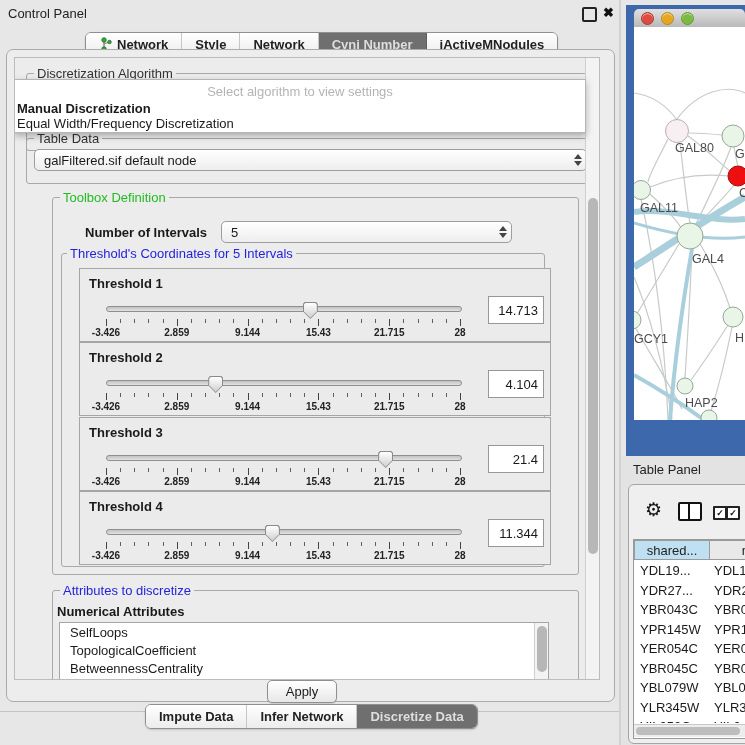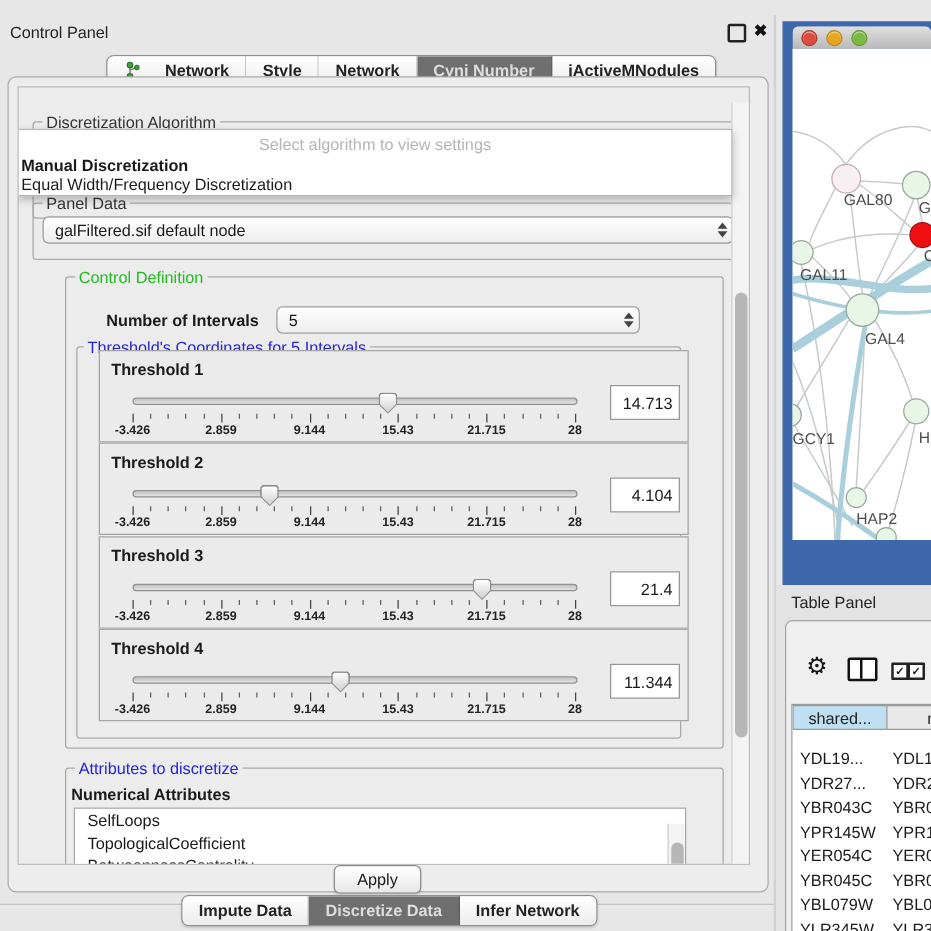--- a/index.html
+++ b/index.html
@@ -1,25 +1,25 @@
 <!DOCTYPE html>
 <html><head>
 <meta charset="utf-8">
 <style>
   html,body{margin:0;padding:0;}
   .screen{position:relative;width:745px;height:745px;background:#e7e7e7;overflow:hidden;
           font-family:"Liberation Sans",sans-serif;color:#1a1a1a;font-size:13px;}
-  .abs{position:absolute;margin-top:12px;}
+  .abs{position:absolute;}
   
   .cp-title{left:8px;top:6px;font-size:13px;color:#222;}
   .win-btn{width:11px;height:11px;border:2px solid #222;border-radius:2px;}
   .close-x{font-size:13px;font-weight:bold;color:#111;line-height:11px;}
   .tabstrip{display:flex;border:1px solid #8f8f8f;border-radius:6px;overflow:hidden;
             background:linear-gradient(#ffffff,#ececec);height:23px;box-shadow:0 1px 2px rgba(0,0,0,.15);}
-  .tab{display:flex;align-items:center;gap:20px;padding:0 13px;font-weight:bold;font-size:13px;
+  .tab{display:flex;align-items:center;gap:5px;padding:0 13px;font-weight:bold;font-size:13px;
        color:#222;border-right:1px solid #c6c6c6;background:linear-gradient(#ffffff,#ececec);cursor:default;}
   .tab:last-child{border-right:none;}
   .tab.active{background:#6f6f6f;color:#dedede;border-right-color:#5e5e5e;}
   .main-panel{left:6px;top:49px;width:607px;height:651px;background:#ededed;
               border:1px solid #ababab;border-radius:7px;}
   .viewport{left:14px;top:57px;width:584px;height:621px;border:1px solid #bcbcbc;background:#ececec;overflow:hidden;}
   .vsb-track{background:#f3f3f3;border-left:1px solid #cfcfcf;}
   .sb-thumb{background:#b7b7b7;border-radius:5px;}
   
   .group{border:1px solid #a8a8a8;border-radius:3px;}
@@ -127,31 +127,31 @@
         </span>
     </div>
 
     <div class="abs popup" style="left:-1px;top:21px;">
       <div class="prompt">Select algorithm to view settings</div>
       <div class="opt1">Manual Discretization</div>
       <div class="opt2">Equal Width/Frequency Discretization</div>
     </div>
 
     <div class="abs group" style="left:11px;top:80px;width:567px;height:44px;"></div>
-    <div class="abs gtitle dark" style="left:19px;top:74px;">Panel Data</div>
+    <div class="abs gtitle dark" style="left:19px;top:74px;">Table Data</div>
     <div class="abs combo" style="left:19px;top:91px;width:553px;box-sizing:border-box;">
       <span class="val">galFiltered.sif default node</span>
       <span class="stepper">
           <span class="tri-up"></span>
           <span class="tri-dn"></span>
         </span>
     </div>
 
     <div class="abs group" style="left:37px;top:139px;width:525px;height:376px;"></div>
-    <div class="abs gtitle green" style="left:45px;top:133px;">Control Definition</div>
+    <div class="abs gtitle green" style="left:45px;top:133px;">Toolbox Definition</div>
 
     <div class="abs" style="left:70px;top:167px;font-weight:bold;">Number of Intervals</div>
     <div class="abs combo" style="left:206px;top:163px;width:291px;box-sizing:border-box;">
       <span class="val">5</span>
       <span class="stepper">
           <span class="tri-up"></span>
           <span class="tri-dn"></span>
         </span>
     </div>
 
@@ -352,25 +352,25 @@
     </div>
   </div>
 
   <div class="abs button" style="left:267px;top:680px;width:68px;">Apply</div>
 
   <div class="abs" style="left:0;top:711px;width:620px;height:1px;background:#c4c4c4;"></div>
   <div class="abs tabstrip" style="left:145px;top:704px;">
     <div class="tab">
         <span>Impute Data</span>
       </div>
+    <div class="tab">
+        <span>Infer Network</span>
+      </div>
     <div class="tab active">
         <span>Discretize Data</span>
-      </div>
-    <div class="tab">
-        <span>Infer Network</span>
       </div>
   </div>
 
   <div class="abs" style="left:619px;top:0;width:2px;height:745px;background:#d2d2d2;"></div>
   <div class="abs blue-frame"></div>
   <div class="abs net-titlebar">
     <div class="light" style="left:7px;background:#dd4b41;border:1px solid #a83a31;"></div>
     <div class="light" style="left:27px;background:#e6a71f;border:1px solid #b9861c;"></div>
     <div class="light" style="left:47px;background:#7cb941;border:1px solid #639934;"></div>
   </div>

